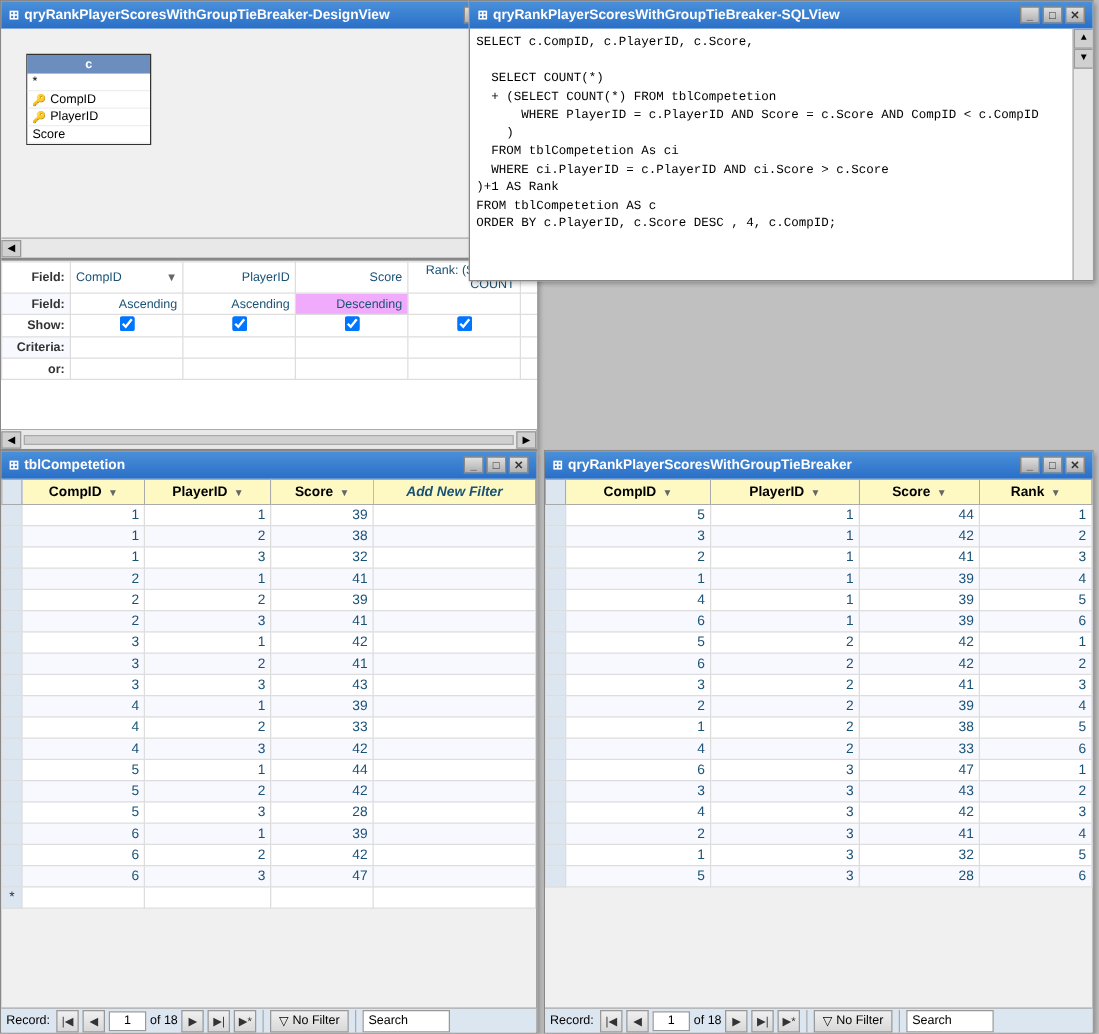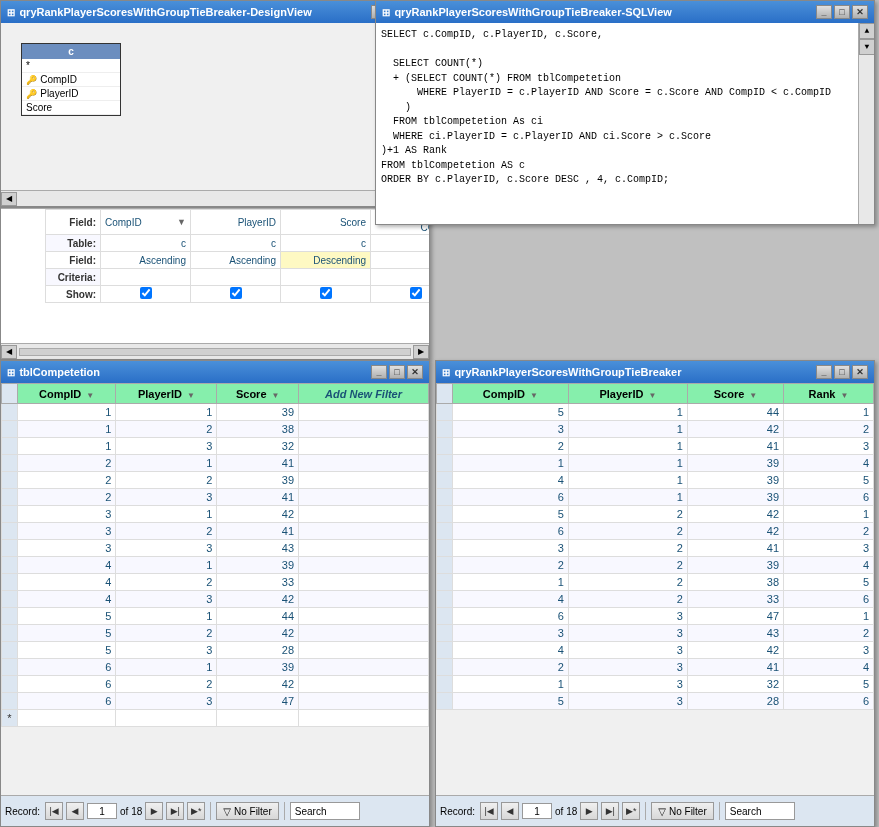--- a/index.html
+++ b/index.html
@@ -102,21 +102,20 @@
     .query-grid {
       background: white;
       height: 165px;
       overflow: auto;
       border-top: 1px solid #aaa;
     }
     .query-grid table {
       border-collapse: collapse;
       width: 100%;
       font-size: 10px;
-      margin-left: 44px;
     }
     .query-grid td, .query-grid th {
       border: 1px solid #ccc;
       padding: 1px 3px;
       min-width: 90px;
       height: 18px;
       vertical-align: middle;
     }
     .query-grid .row-header {
       background: #dce6f1;
@@ -172,21 +171,21 @@
       left: 435px;
       width: 440px;
       top: 360px;
     }
     .data-table {
       border-collapse: collapse;
       width: 100%;
       font-size: 11px;
     }
     .data-table th {
-      background: #86efac;
+      background: #fef9c3;
       border: 1px solid #aaa;
       padding: 2px 6px;
       font-weight: bold;
       text-align: center;
       height: 20px;
       position: relative;
     }
     .data-table th .sort-arrow {
       font-size: 8px;
       color: #666;
@@ -220,21 +219,21 @@
       font-style: italic;
     }
     .new-row td {
       background: white !important;
     }
 
     
     .nav-bar {
       background: #dce6f1;
       border-top: 1px solid #aaa;
-      height: 31px;
+      height: 20px;
       display: flex;
       align-items: center;
       padding: 2px 4px;
       gap: 3px;
       font-size: 10px;
     }
     .nav-btn {
       width: 18px;
       height: 18px;
       background: linear-gradient(to bottom, #f0f0f0, #d8d8d8);
@@ -348,53 +347,53 @@
                 <span style="font-size:9px; color:#666;">▼</span>
               </div>
             </td>
             <td style="background:white;">PlayerID</td>
             <td style="background:white;">Score</td>
             <td style="background:white;">Rank: (SELECT COUNT</td>
             <td style="background:white;">4</td>
 
           </tr>
           <tr>
-            <td class="row-header">Table:</td>
-            <td style="background:white;">c</td>
-            <td style="background:white;">c</td>
-            <td style="background:white;">c</td>
-            <td style="background:white;"></td>
-            <td style="background:white;"></td>
-
-          </tr>
-          <tr>
             <td class="row-header">Field:</td>
             <td style="background:white;">Ascending</td>
             <td style="background:white;">Ascending</td>
-            <td style="background:#fef9c3;">Descending</td>
+            <td style="background:#f0abfc;">Descending</td>
             <td style="background:white;"></td>
             <td style="background:white;">Ascending</td>
-
-          </tr>
-          <tr>
-            <td class="row-header">Criteria:</td>
-            <td style="background:white;"></td>
-            <td style="background:white;"></td>
-            <td style="background:white;"></td>
-            <td style="background:white;"></td>
-            <td style="background:white;"></td>
 
           </tr>
           <tr>
             <td class="row-header">Show:</td>
             <td style="background:white; text-align:center;"><input type="checkbox" checked="" style=""></td>
             <td style="background:white; text-align:center;"><input type="checkbox" checked="" style=""></td>
             <td style="background:white; text-align:center;"><input type="checkbox" checked="" style=""></td>
             <td style="background:white; text-align:center;"><input type="checkbox" checked="" style=""></td>
             <td style="background:white; text-align:center;"></td>
+
+          </tr>
+          <tr>
+            <td class="row-header">Criteria:</td>
+            <td style="background:white;"></td>
+            <td style="background:white;"></td>
+            <td style="background:white;"></td>
+            <td style="background:white;"></td>
+            <td style="background:white;"></td>
+
+          </tr>
+          <tr>
+            <td class="row-header">or:</td>
+            <td style="background:white;"></td>
+            <td style="background:white;"></td>
+            <td style="background:white;"></td>
+            <td style="background:white;"></td>
+            <td style="background:white;"></td>
 
           </tr>
         </tbody>
       </table>
     </div>
 
     <div style="height:16px; background:#e8e8e8; border-top:1px solid #aaa; display:flex; align-items:center;">
       <div style="width:16px; height:14px; background:#d0d0d0; border:1px solid #999; display:flex; align-items:center; justify-content:center; font-size:8px;">◀</div>
       <div style="flex:1; height:8px; background:#d0d0d0; margin:0 2px; border:1px solid #aaa;"></div>
       <div style="width:16px; height:14px; background:#d0d0d0; border:1px solid #999; display:flex; align-items:center; justify-content:center; font-size:8px;">▶</div>

